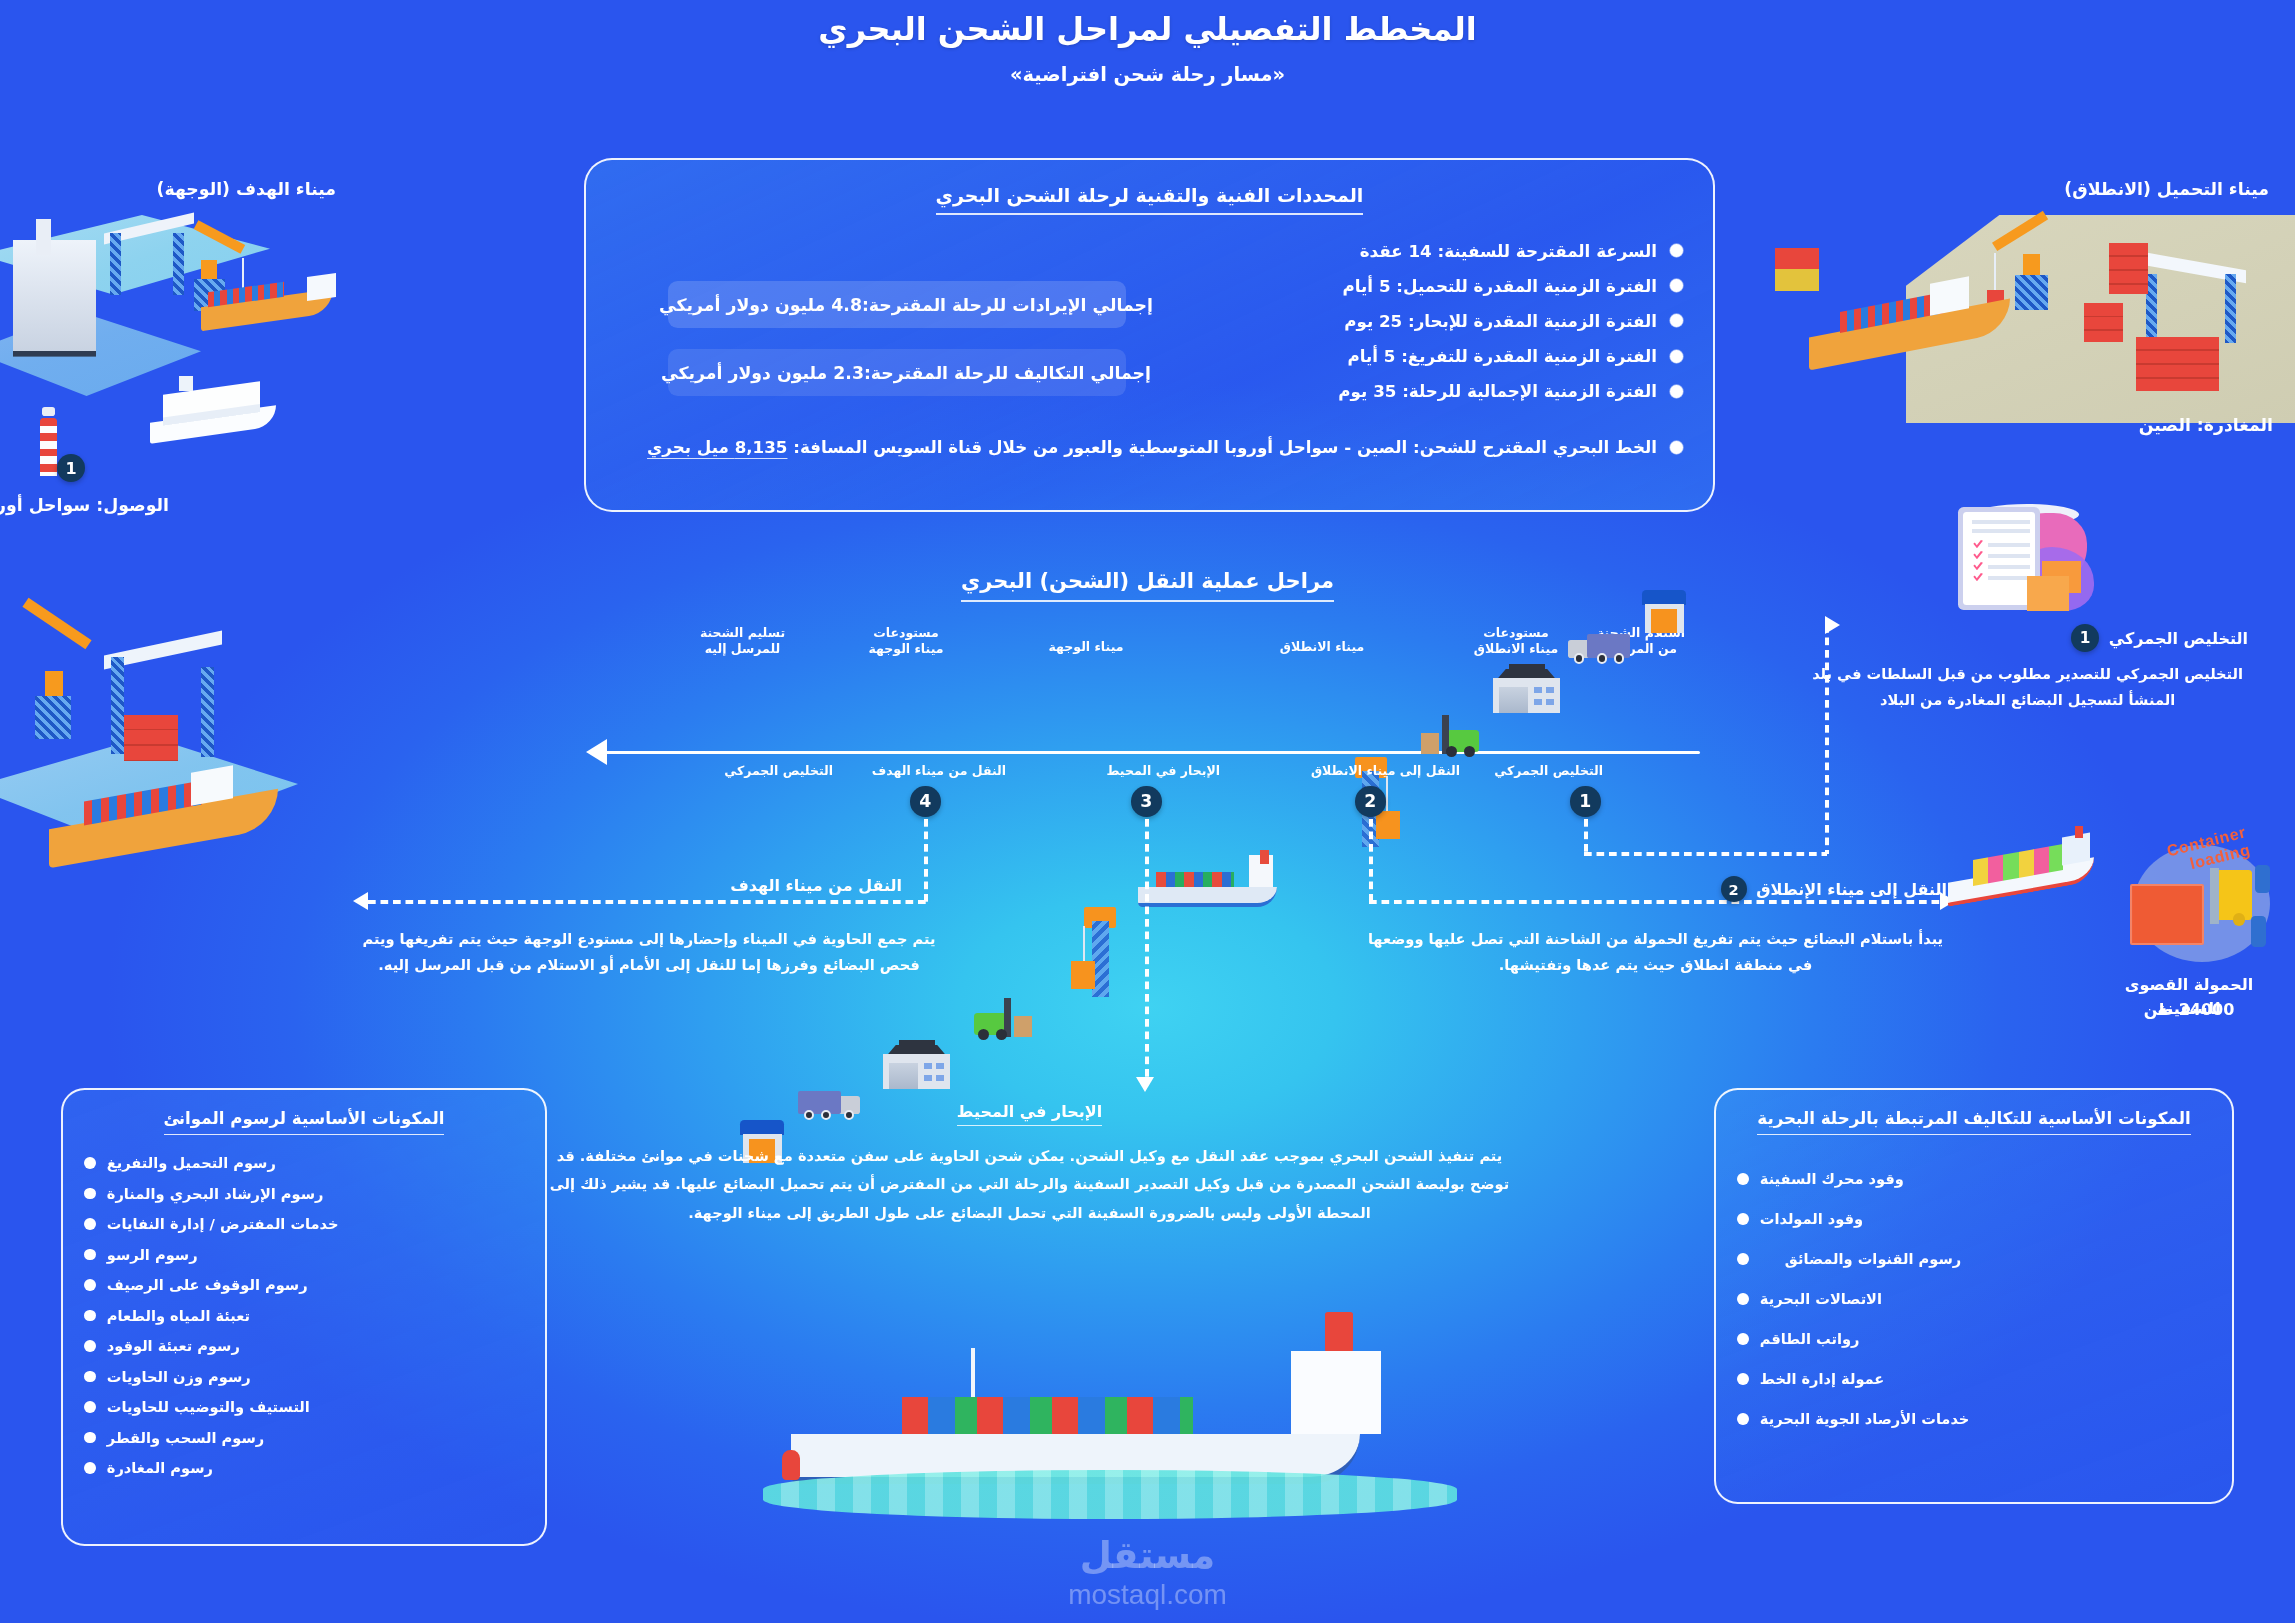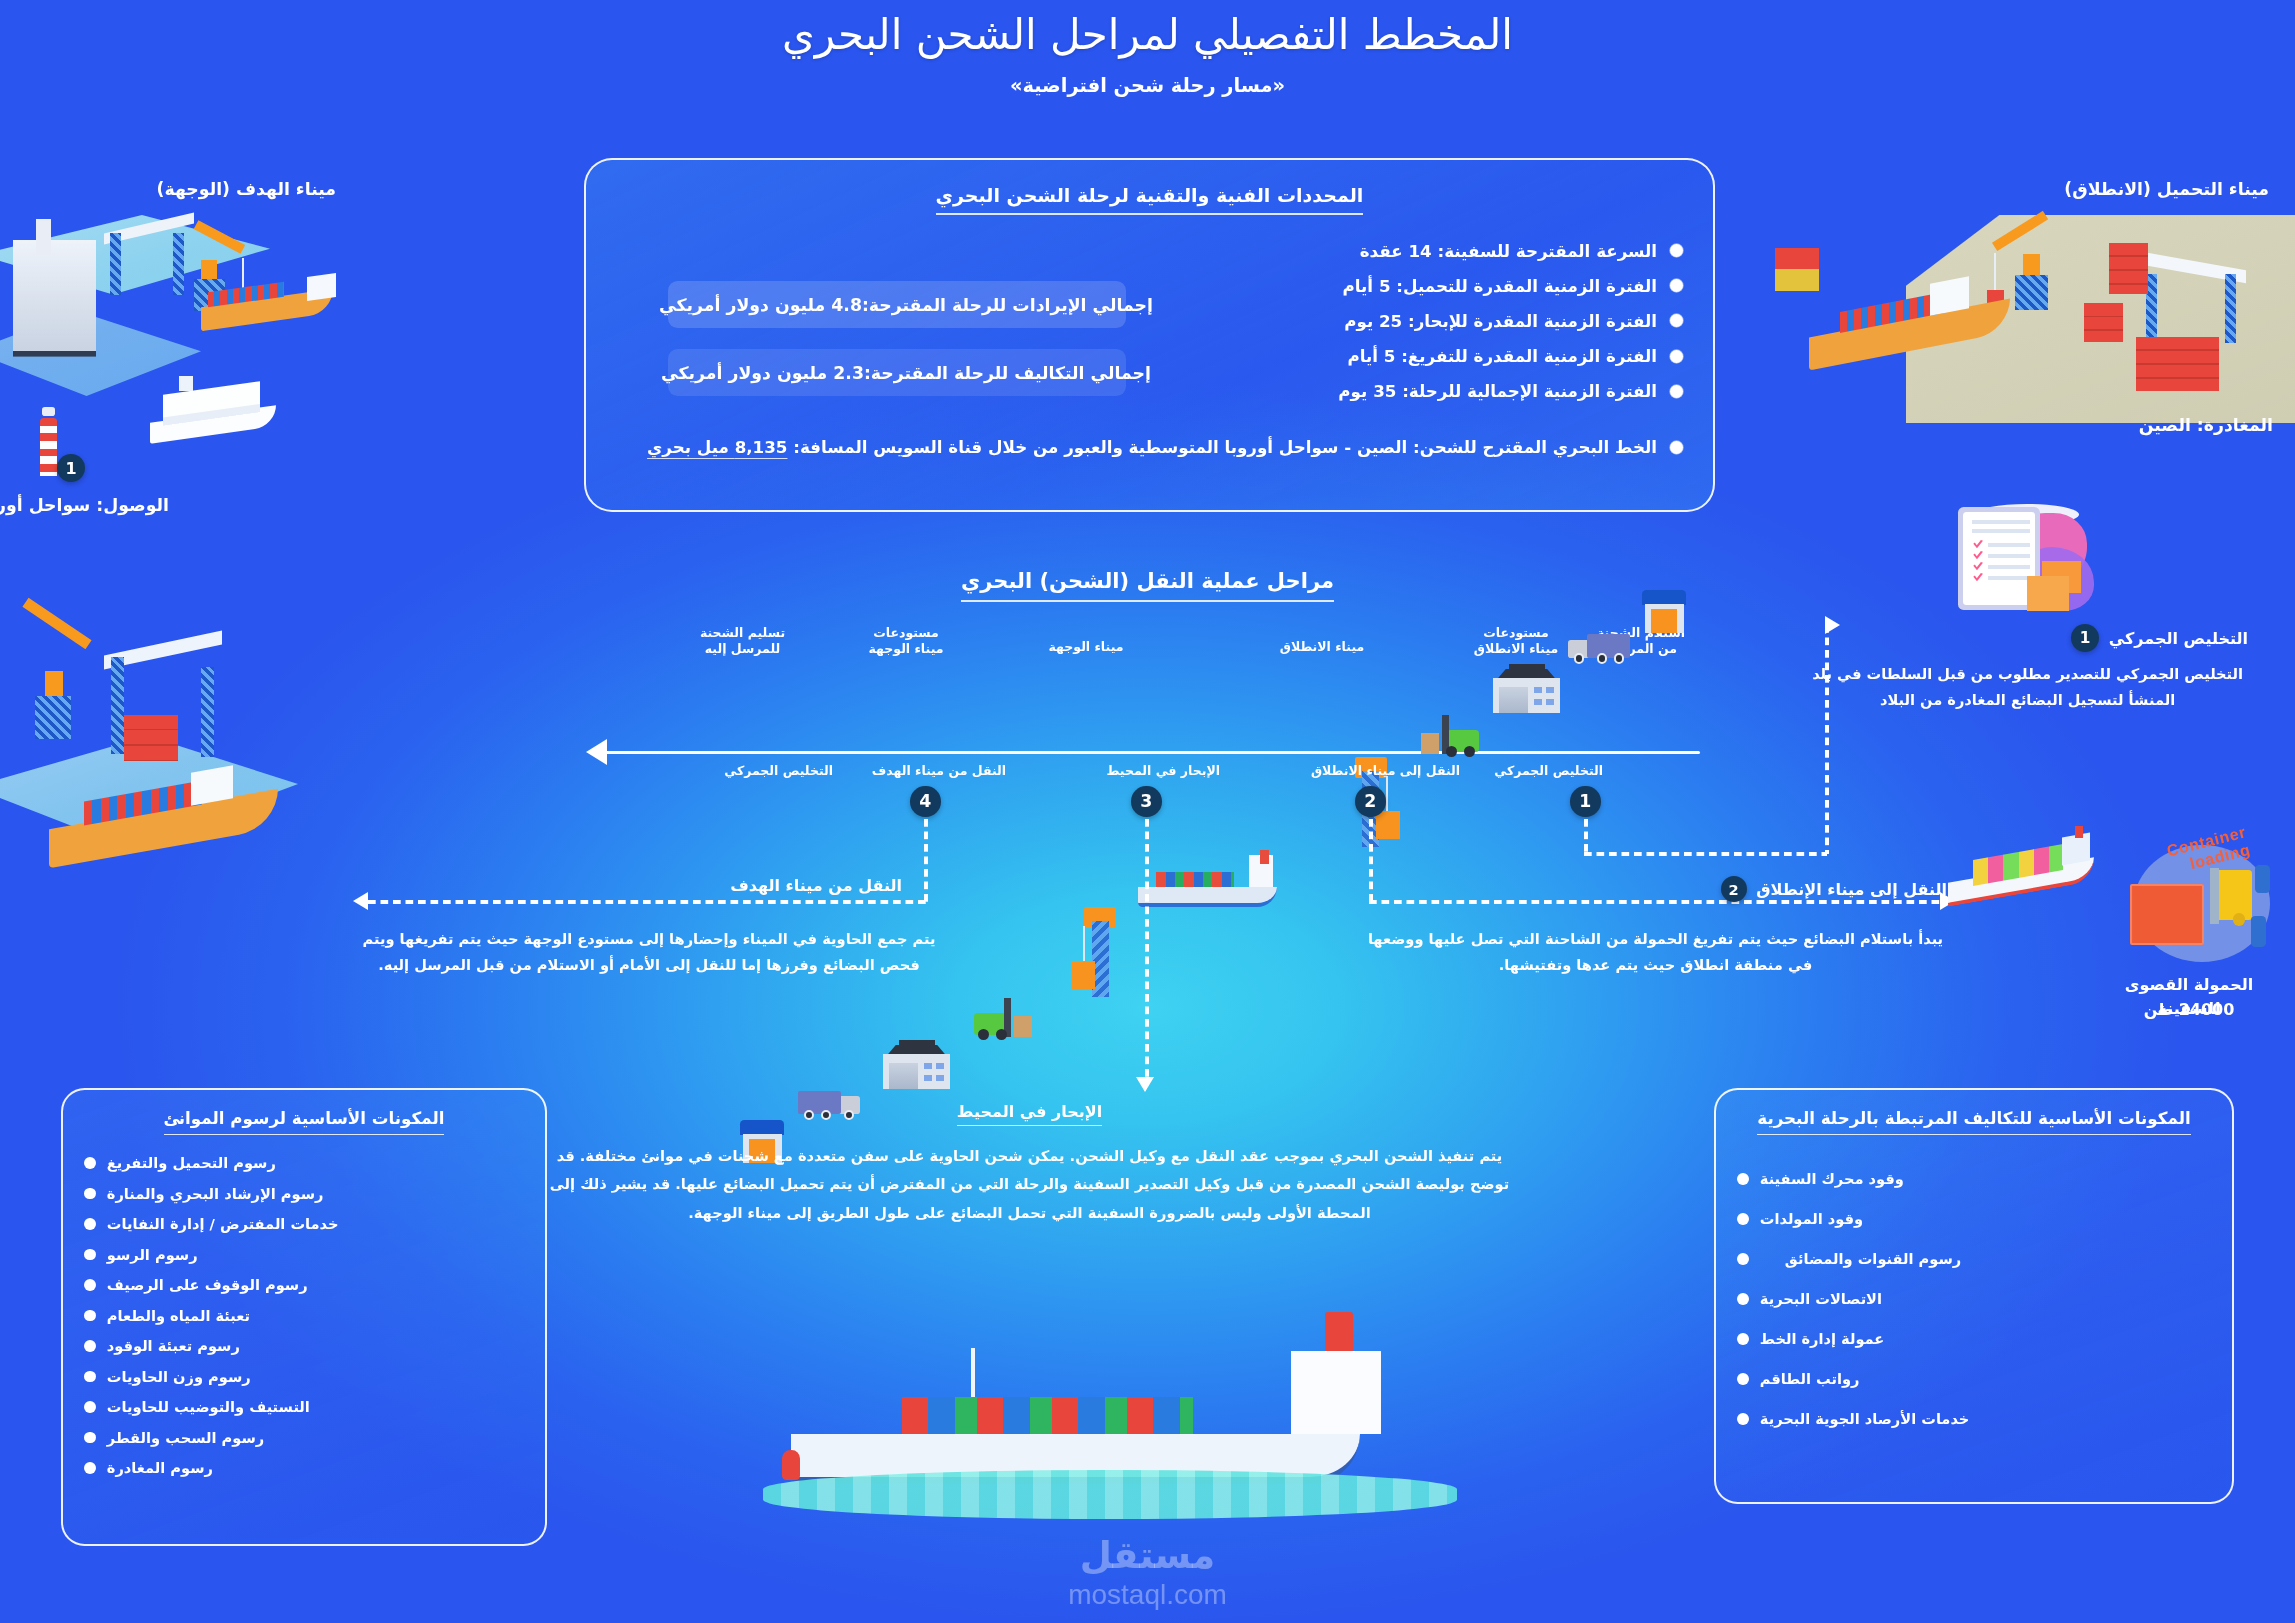--- a/index.html
+++ b/index.html
@@ -11,21 +11,21 @@
       linear-gradient(180deg, #2a6ef2 0%, #2f8cf1 30%, #2f7bf0 60%, #2a55ee 100%);
     color:#fff;
     position:relative;
   }
   .stage { position:absolute; inset:0; }
   .abs { position:absolute; }
 
   
   #header { top:9.7px; left:0; width:100%; text-align:center; }
   .main-title {
-    font-size:42px; font-weight:normal; letter-spacing:0.3px;
+    font-size:32px; font-weight:bold; letter-spacing:0.3px;
     text-shadow:0 1.4px 3.5px rgba(0,0,0,.18);
   }
   .sub-title { font-size:19.4px; font-weight:bold; margin-top:15.3px; }
 
   
   .port-label {
     font-size:17.3px; font-weight:bold; white-space:nowrap;
   }
   .port-sub { font-size:17.3px; font-weight:bold; white-space:nowrap; }
   .water-plate {
@@ -648,25 +648,25 @@
       <div class="li-row" style="flex-direction:row-reverse; height:40px;gap:36px;">
         <span class="li-dot"></span>
         <span class="li-text">رسوم القنوات والمضائق</span>
       </div>
       <div class="li-row" style="flex-direction:row-reverse; height:40px;">
         <span class="li-dot"></span>
         <span class="li-text">الاتصالات البحرية</span>
       </div>
       <div class="li-row" style="flex-direction:row-reverse; height:40px;">
         <span class="li-dot"></span>
+        <span class="li-text">رواتب الطاقم</span>
+      </div>
+      <div class="li-row" style="flex-direction:row-reverse; height:40px;">
+        <span class="li-dot"></span>
         <span class="li-text">عمولة إدارة الخط</span>
-      </div>
-      <div class="li-row" style="flex-direction:row-reverse; height:40px;">
-        <span class="li-dot"></span>
-        <span class="li-text">رواتب الطاقم</span>
       </div>
       <div class="li-row" style="flex-direction:row-reverse; height:40px;">
         <span class="li-dot"></span>
         <span class="li-text">خدمات الأرصاد الجوية البحرية</span>
       </div>
     </div>
   </div>
 
   <div class="abs" style="top:611px; left:0; width:347px; height:291px;">
     <div class="water-plate" style="top:125px; left:-28px; width:326px; height:160px; opacity:.75;

